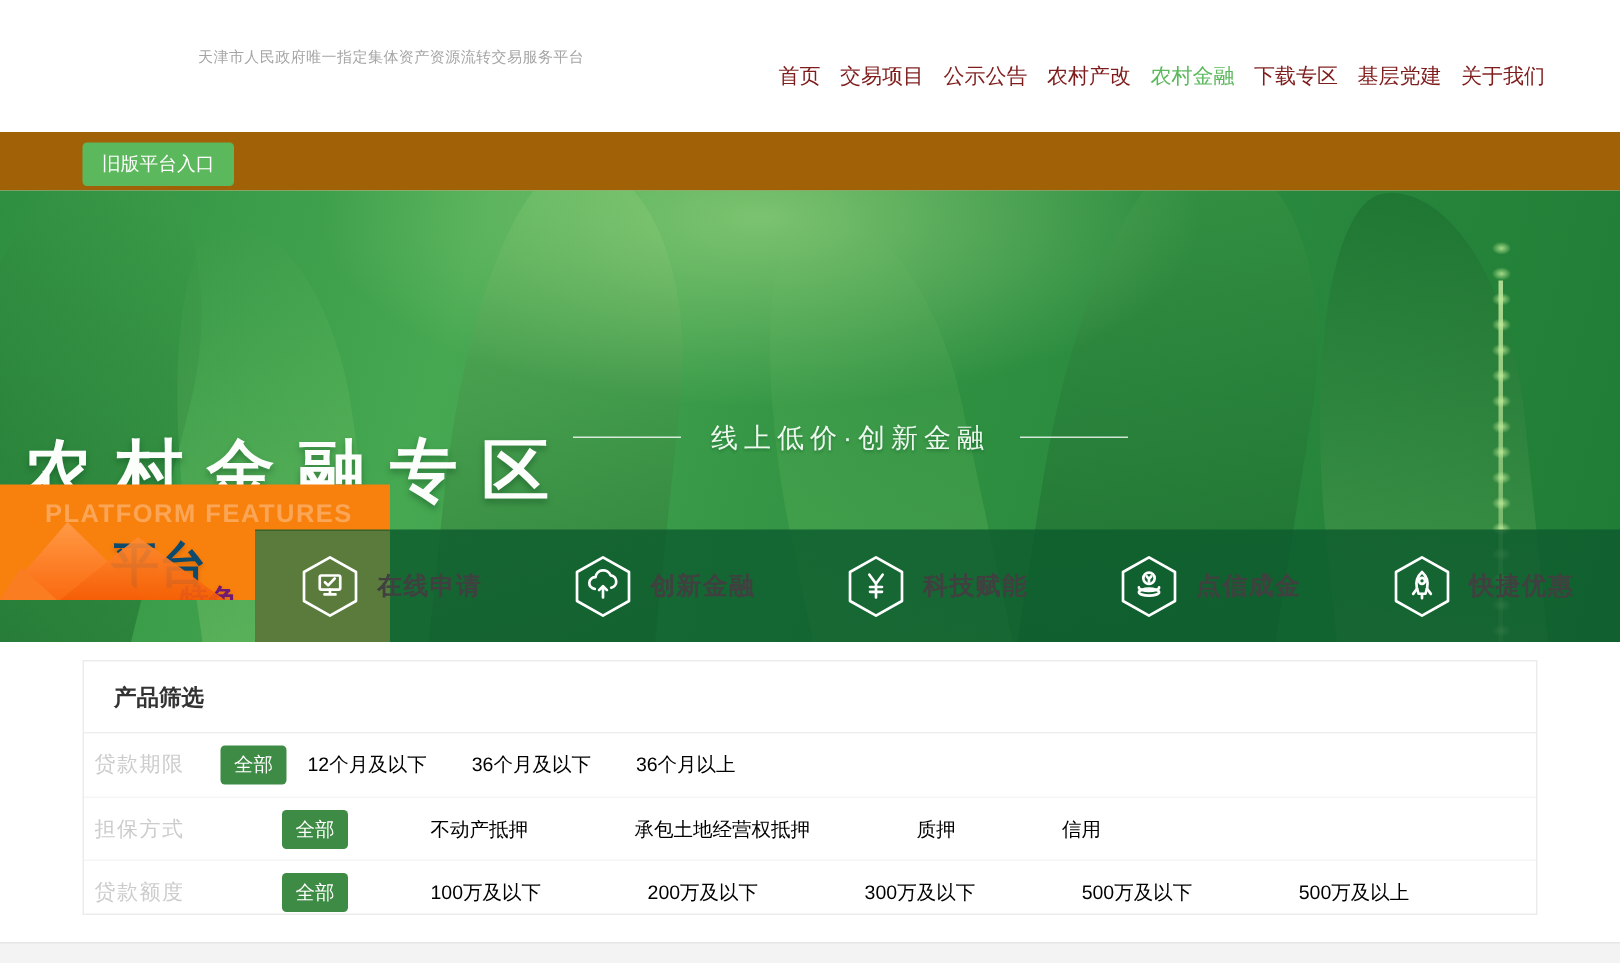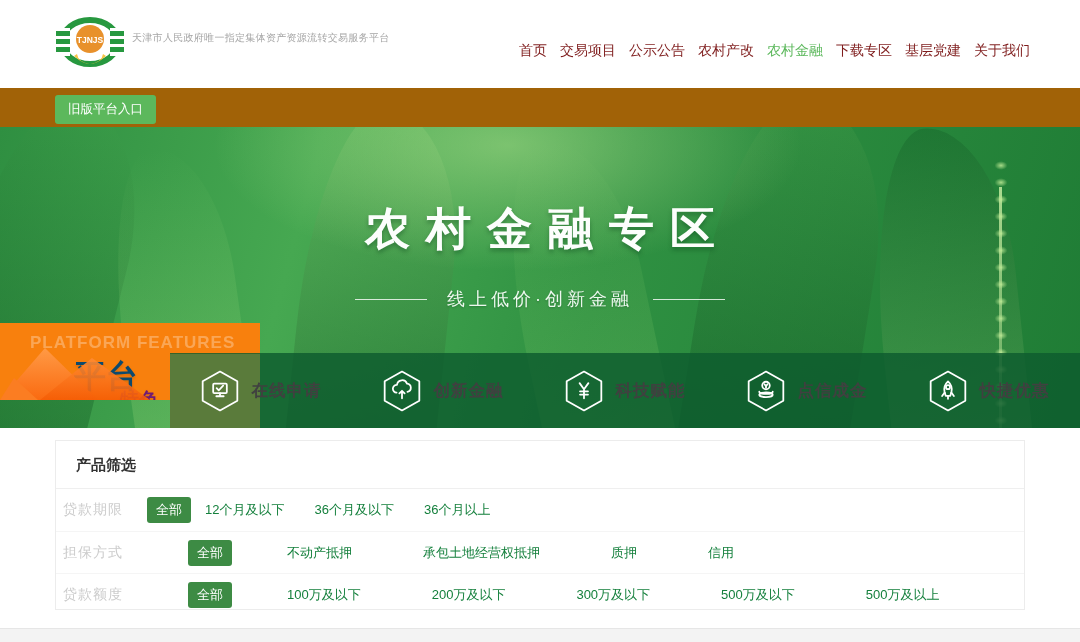--- a/index.html
+++ b/index.html
@@ -38,21 +38,21 @@
         background:linear-gradient(to top, rgba(8,70,28,.42), rgba(120,200,100,.12)); }
   .b6 { left:880px; top:0; width:140px; height:380px; transform:rotate(-6deg);
         background:linear-gradient(to top, rgba(150,215,125,.30), rgba(10,75,30,.25)); }
   .banner-glow { position:absolute; left:0; top:0; right:0; bottom:0;
         background:radial-gradient(ellipse 420px 180px at 47% 6%, rgba(190,235,150,.50), transparent 70%); }
   .wheat { position:absolute; left:986px; top:30px; width:30px; height:270px;
         background-image:radial-gradient(ellipse 9px 6px at 50% 50%, rgba(190,235,150,.85), transparent 72%);
         background-size:30px 17px; filter:blur(.4px); }
   .wheat-stem { position:absolute; left:999px; top:60px; width:3px; height:368px;
         background:linear-gradient(to bottom, rgba(205,240,165,.8), rgba(60,140,60,.2)); }
-  .banner-inner { position:relative; width:100%; height:100%; display:flex; flex-direction:column;
+  .banner-inner { position:relative; width:100%; height:100%; display:flex; flex-direction:row;
         align-items:center; z-index:2; }
   .banner-title { margin-top:72px; font-size:45px; font-weight:bold; color:#fcfefc;
         letter-spacing:16px; text-indent:16px; text-shadow:0 3px 4px rgba(0,55,20,.35); }
   .banner-sub { margin-top:28px; display:flex; align-items:center; font-size:18px;
         color:#edf8ee; letter-spacing:4px; text-shadow:0 1px 2px rgba(0,55,20,.3); }
   .banner-sub .line { width:72px; height:1px; background:rgba(255,255,255,.8); }
   .banner-sub .txt { margin:0 20px; }
 
   
   .orange-box { position:absolute; left:0; top:323px; width:260px; height:77px;
@@ -77,49 +77,32 @@
   
   .card { position:absolute; left:55px; top:440px; width:970px; height:170px;
         background:#fff; border:1px solid #ececec; }
   .card-title { padding:15px 20px 13px 20px; font-size:15px; font-weight:bold; color:#333;
         border-bottom:1px solid #efefef; }
   .frow { display:flex; align-items:center; height:42px; padding-left:7px; }
   .frow + .frow { border-top:1px solid #f5f5f5;gap:41px; }
   .flabel { width:84px; padding-left:0; font-size:14px; color:#ccc; letter-spacing:1px; }
   .fall { background:#3d8b44; color:#fff; font-size:13px; padding:4px 9px; border-radius:3px;
         border:none; cursor:pointer; margin-right:14px; }
-  .fopt { font-size:13px; color:#15803d; margin-right:30px; cursor:pointer; white-space:nowrap; }
+  .fopt { font-size:13px; color:#000000; margin-right:30px; cursor:pointer; white-space:nowrap; }
 
   
   .footer-strip { position:absolute; left:0; top:628px; width:1080px; height:14px;
         background:#f3f3f3; border-top:1px solid #e6e6e6; }
 </style>
 </head>
 <body>
 
 <div class="page">
 
   <div class="header">
-    <div class="logo-wrap">
-      <svg width="76" height="64" viewBox="0 0 76 64">
-        <ellipse cx="38" cy="30" rx="28" ry="22" fill="none" stroke="#27983f" stroke-width="6"></ellipse>
-        <rect x="2" y="16" width="16" height="28" fill="#fff"></rect>
-        <rect x="58" y="16" width="16" height="28" fill="#fff"></rect>
-        <rect x="4" y="19" width="14" height="5" fill="#27983f"></rect>
-        <rect x="4" y="27" width="14" height="5" fill="#27983f"></rect>
-        <rect x="4" y="35" width="14" height="5" fill="#27983f"></rect>
-        <rect x="58" y="19" width="14" height="5" fill="#27983f"></rect>
-        <rect x="58" y="27" width="14" height="5" fill="#27983f"></rect>
-        <rect x="58" y="35" width="14" height="5" fill="#27983f"></rect>
-        <path d="M22 44 q9 8 16 8 q-12-2-13-10z" fill="#f5c445"></path>
-        <path d="M54 44 q-9 8 -16 8 q12-2 13-10z" fill="#f5c445"></path>
-        <circle cx="38" cy="27" r="14" fill="#e8912b"></circle>
-        <text x="38" y="31" text-anchor="middle" font-size="8.5" font-weight="bold" fill="#fff" font-family="Liberation Sans, sans-serif">TJNJS</text>
-      </svg>
-    </div>
     <div class="brand">
       <div class="brand-sub">天津市人民政府唯一指定集体资产资源流转交易服务平台</div>
     </div>
     <div class="nav">
       <span class="nav-item">首页</span>
       <span class="nav-item">交易项目</span>
       <span class="nav-item">公示公告</span>
       <span class="nav-item">农村产改</span>
       <span class="nav-item active">农村金融</span>
       <span class="nav-item">下载专区</span>

